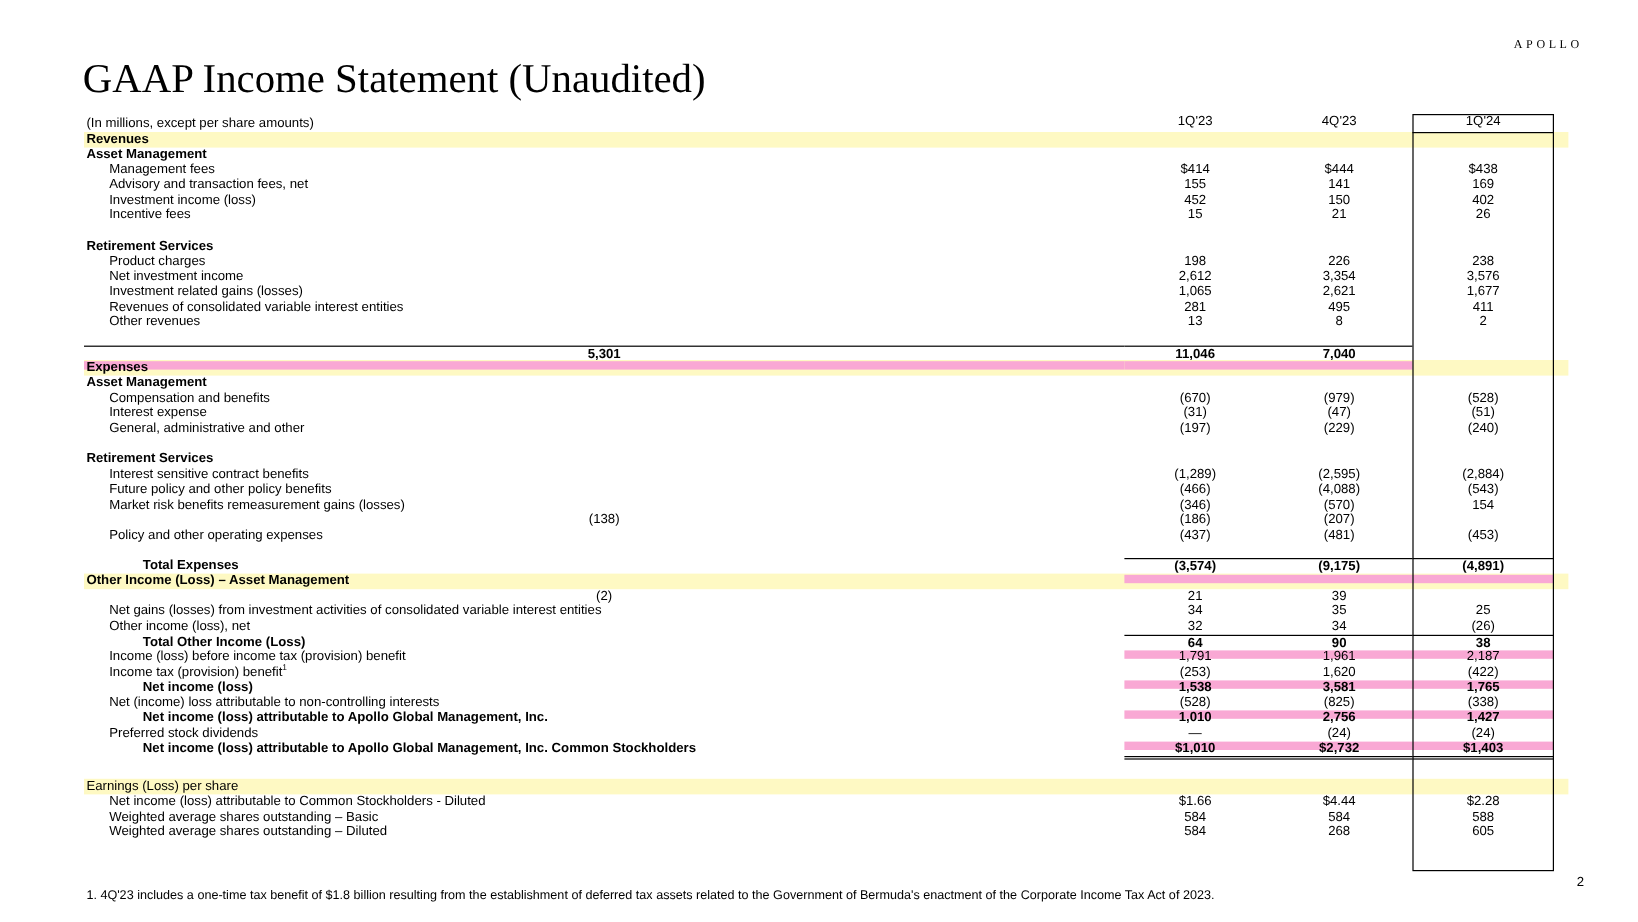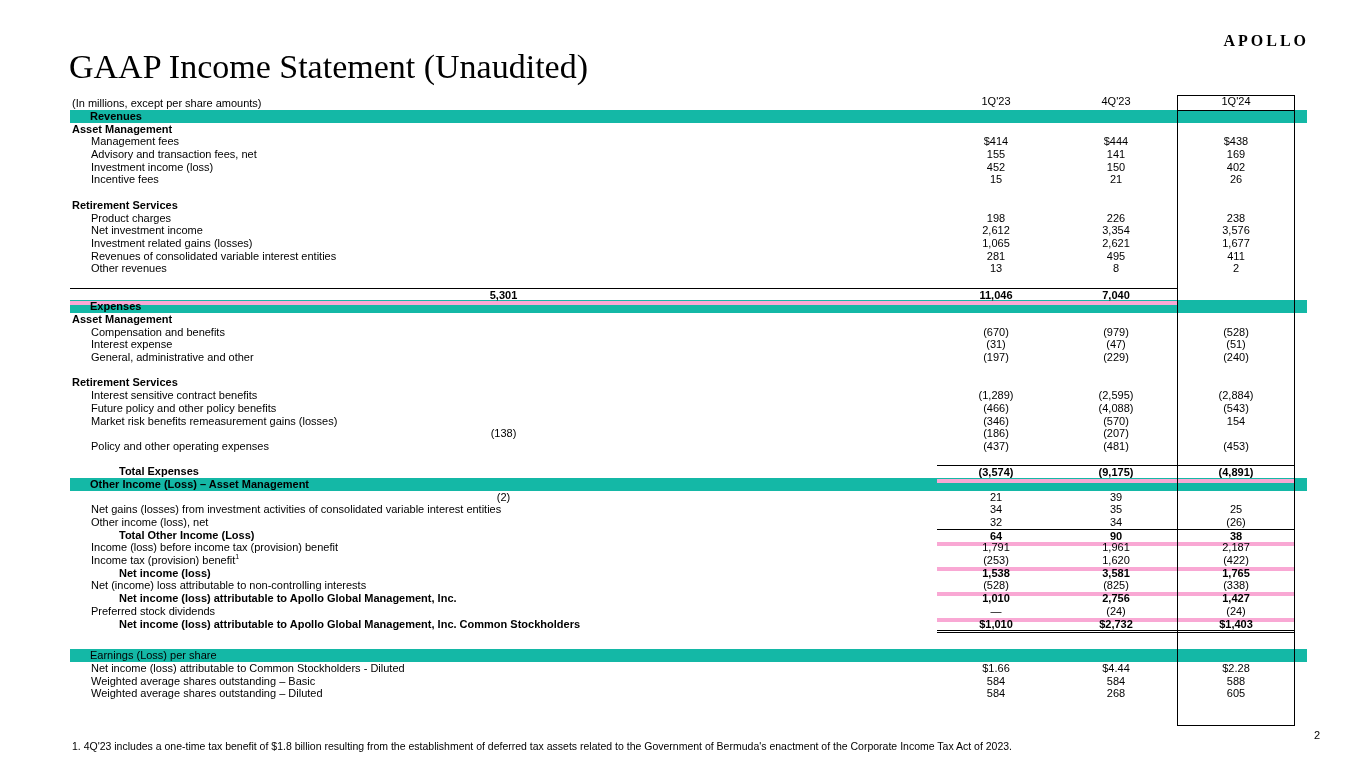--- a/index.html
+++ b/index.html
@@ -1,46 +1,46 @@
 <!DOCTYPE html>
 <html><head>
 <meta charset="utf-8">
 <style>
   * { box-sizing: border-box; margin: 0; padding: 0; }
   html, body { width: 1365px; height: 768px; background: #ffffff; }
   body { font-family: "Liberation Sans", sans-serif; color: #000; }
   .slide { position: relative; width: 1365px; height: 768px; background: #fff; overflow: hidden; }
 
-  .logo { position: absolute; top: 32px; right: 56px; font-family: "Liberation Serif", serif;
-          font-size: 16px; font-weight: 700; letter-spacing: 3px; }
+  .logo { position: absolute; top: 32px; right: 46px; font-family: "Liberation Serif", serif;
+          font-size: 10px; font-weight: 400; letter-spacing: 3px; }
 
   .title { position: absolute; left: 69px; top: 48px; font-family: "Liberation Serif", serif;
            font-size: 34px; font-weight: 400; white-space: nowrap; }
 
   .table-wrap { position: absolute; left: 70px; top: 95px; width: 1237px; font-size: 11px; }
 
   .row { display: grid; grid-template-columns: 867px 118px 122px 118px 12px;
          height: 12.7px; line-height: 12.7px; }
   .hdr-row { height: 15px; line-height: 14px; }
   .hdr-row .val { line-height: 13px; }
-  .row.band { background: #14b8a6; padding-left: 18px; }
+  .row.band { background: #fef9c3; }
   .row.band-bold .lbl { font-weight: bold; }
   .row.section .lbl { font-weight: bold; }
   .row.total { font-weight: bold; }
   .row.spacer { height: 12.7px; }
   .row.spacer-lg { height: 19px; }
 
   .lbl { padding-left: 2px; white-space: nowrap; overflow: visible; }
   .row.item .lbl { padding-left: 21px; }
   .row.total .lbl { padding-left: 49px; }
   .lbl sup { font-size: 7px; vertical-align: super; line-height: 0; }
 
   .val { text-align: center; white-space: nowrap; }
   .row.rule-top .val { border-top: 1px solid #000; }
-  .row.rule-bottom .val { border-bottom: 4px solid #f9a8d4; }
+  .row.rule-bottom .val { border-bottom: 7px solid #f9a8d4; }
   .row.double-bottom .val { border-bottom: 3px double #000; }
 
   .hl-box { position: absolute; left: 1107px; top: 0; width: 118px; height: 631px;
             border: 1px solid #000; pointer-events: none; }
   .hl-box-header-line { position: absolute; left: 1107px; top: 15px; width: 118px;
             height: 0; border-bottom: 1px solid #000; pointer-events: none; }
 
   .footnote { position: absolute; left: 72px; top: 740px; font-size: 10.5px; white-space: nowrap; }
   .page-num { position: absolute; left: 1314px; top: 729px; font-size: 11px; }
 </style>

